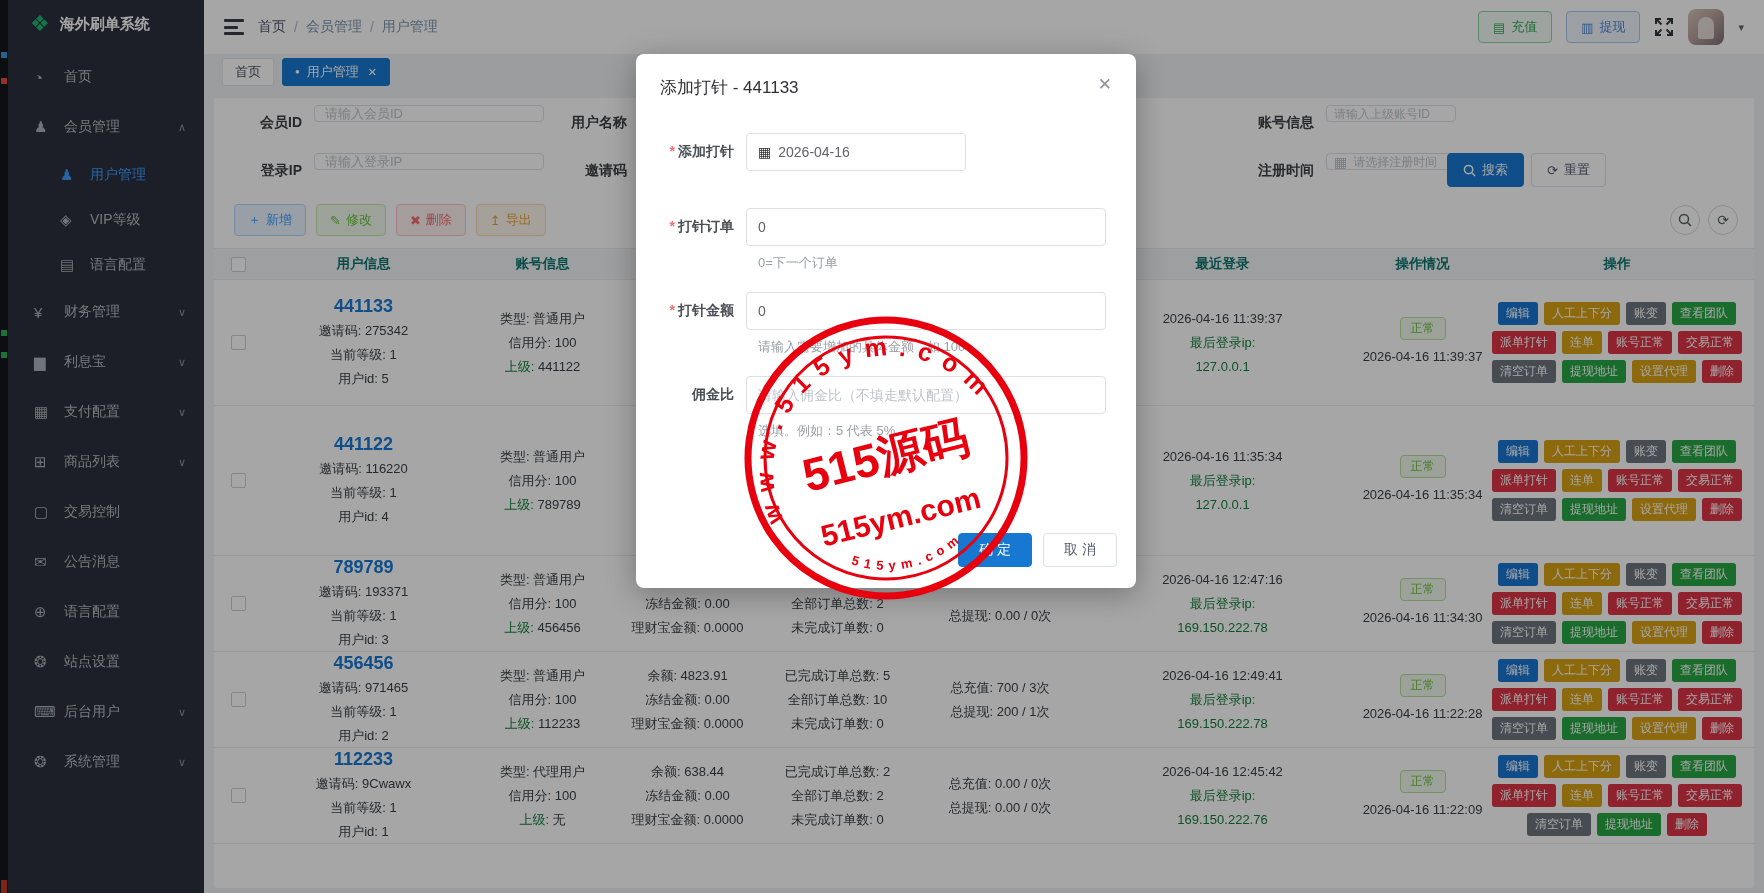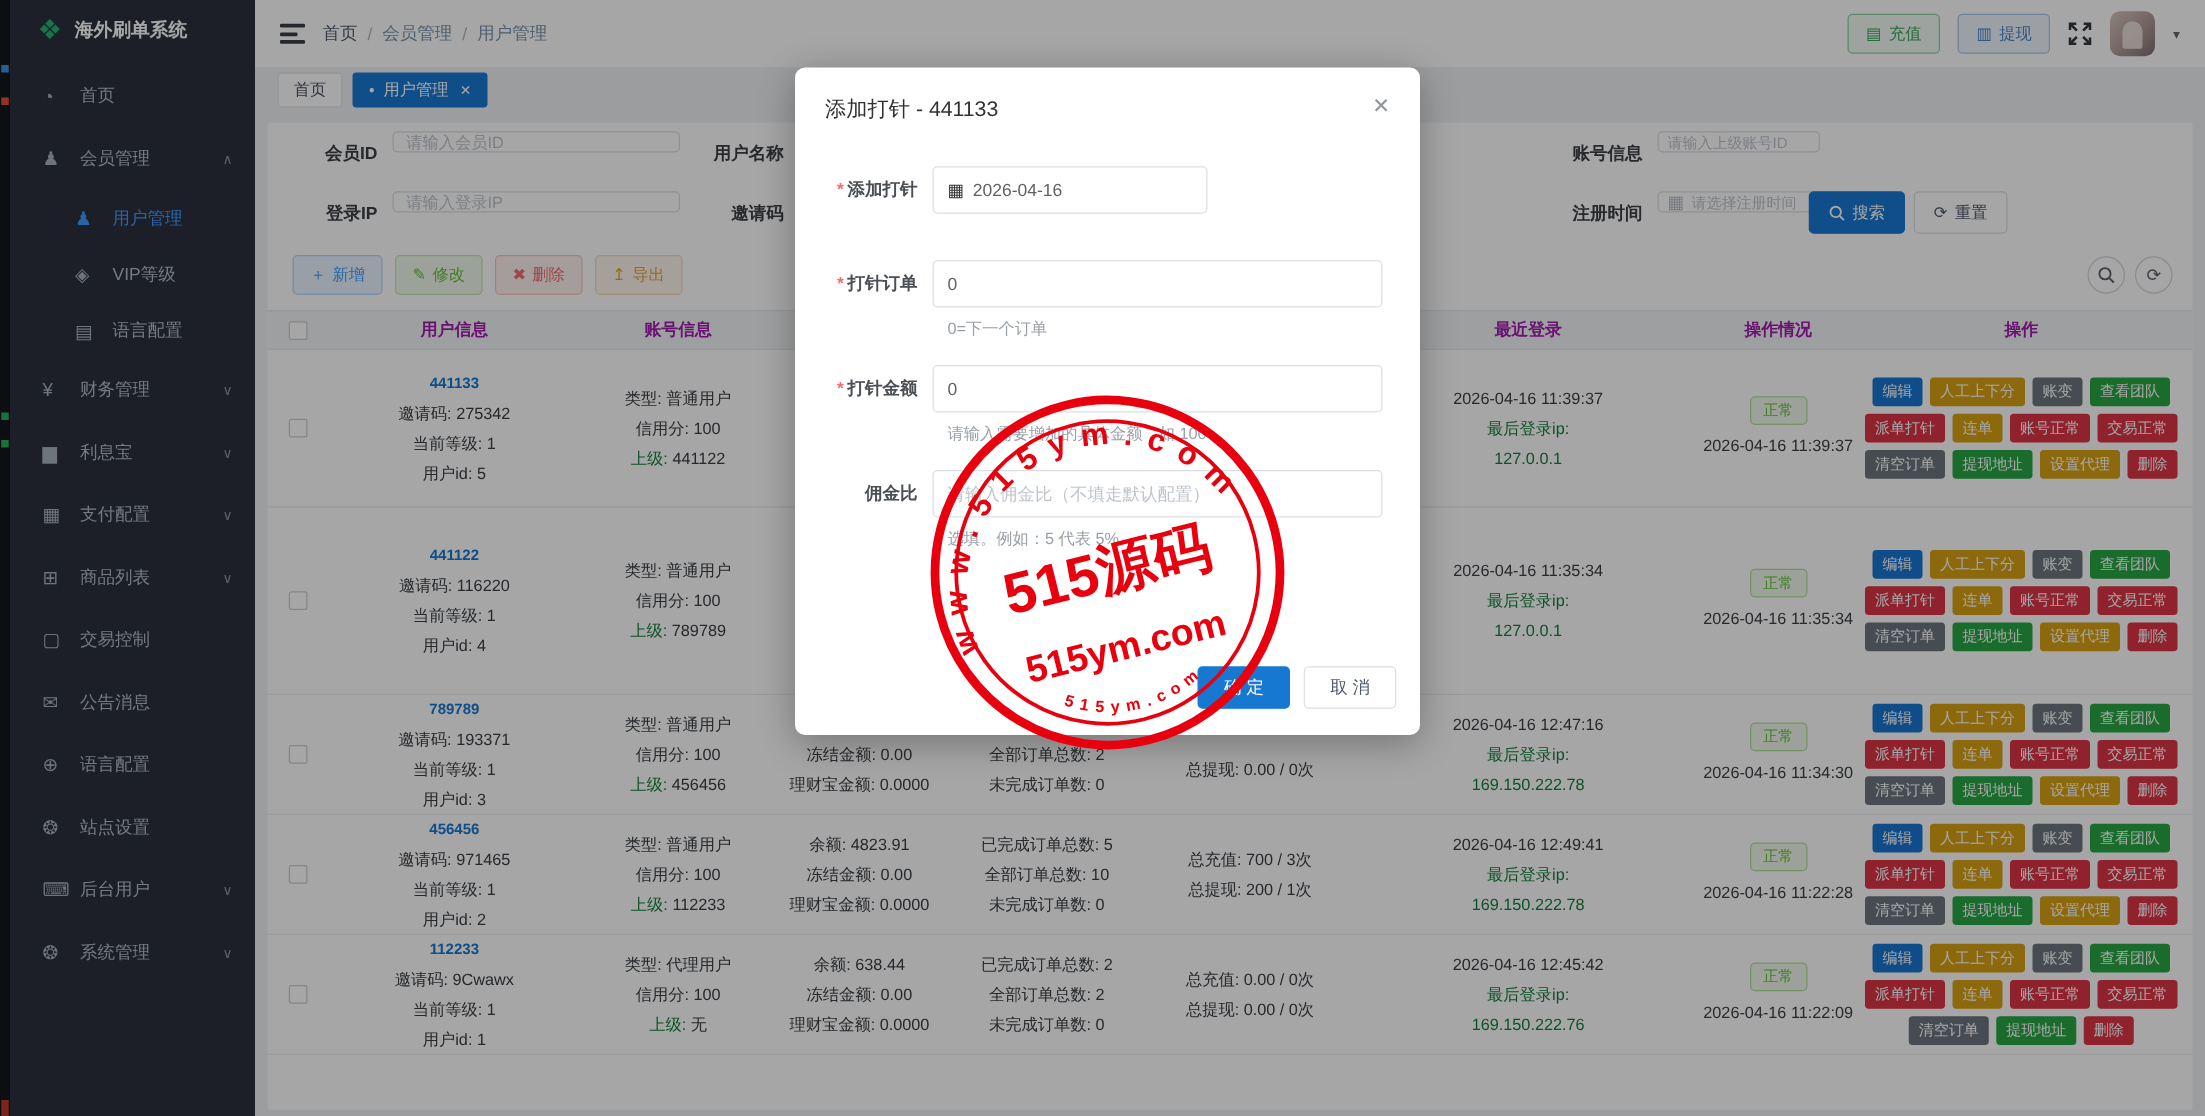--- a/index.html
+++ b/index.html
@@ -61,31 +61,31 @@
 .tbtn{height:32px;padding:0 13px;border-radius:4px;font-size:13px;display:flex;align-items:center;gap:5px;cursor:pointer;border:1px solid}
 .tb-blue{color:#409eff;border-color:#b3d8ff;background:#ecf5ff}
 .tb-green{color:#67c23a;border-color:#c2e7b0;background:#f0f9eb}
 .tb-red{color:#f56c6c;border-color:#fbc4c4;background:#fef0f0}
 .tb-orange{color:#e6a23c;border-color:#f5dab1;background:#fdf6ec}
 .circles{margin-left:auto;margin-right:16px;display:flex;gap:8px}
 .cicon{width:30px;height:30px;border:1px solid #d4d7dc;border-radius:50%;display:flex;align-items:center;justify-content:center;color:#5a5e66;cursor:pointer;font-size:14px}
 
 .tgrid{display:grid;grid-template-columns:48px 203px 155px 135px 165px 160px 285px 115px 274px}
 .thead{height:32px;background:#f3f4f6;border-top:1px solid #e8eaec;border-bottom:1px solid #e8eaec;margin-top:10px}
-.thead .th{display:flex;align-items:center;justify-content:center;font-weight:bold;font-size:13.5px;color:#a21caf}
+.thead .th{display:flex;align-items:center;justify-content:center;font-weight:bold;font-size:13.5px;color:#0f766e}
 .cbx{width:15px;height:15px;border:1px solid #c9ced6;border-radius:2px;background:#fff;margin:auto;cursor:pointer}
 .trow{border-bottom:1px solid #ebedef}
 .trow:nth-of-type(2){height:133px}
 .trow:nth-of-type(3){height:131px}
 .trow:nth-of-type(4){height:114px}
 .trow:nth-of-type(5){height:126px}
 .trow:nth-of-type(6){height:150px}
 .tcell{display:flex;flex-direction:column;align-items:center;justify-content:center;gap:1px;font-size:13px;color:#3c4046;text-align:center}
 .cline{line-height:23px;white-space:nowrap}
-.ulink{color:#1778d2;font-weight:bold;font-size:12px;cursor:pointer}
+.ulink{color:#1778d2;font-weight:bold;font-size:18px;cursor:pointer}
 .redtxt{color:#15803d}
 .badge{display:inline-block;padding:2px 10px;border-radius:4px;font-size:12px;color:#67c23a;background:#f0f9eb;border:1px solid #b3e19d;margin-bottom:4px}
 .opswrap{flex-direction:row;flex-wrap:wrap;justify-content:center;align-content:center;padding:0 8px;gap:0}
 .opbtn{color:#fff;font-size:12px;padding:3px 8px;border-radius:3px;margin:3px;cursor:pointer;white-space:nowrap}
 
 .backdrop{position:absolute;inset:0;background:rgba(0,0,0,.35);z-index:50}
 .modal{position:absolute;left:636px;top:54px;width:500px;height:534px;background:#fff;border-radius:8px;z-index:60;box-shadow:0 6px 30px rgba(0,0,0,.3)}
 .mhead{padding:22px 24px 0 24px;display:flex;align-items:flex-start}
 .mtitle{font-size:17px;color:#303133}
 .mclose{margin-left:auto;color:#909399;font-size:17px;cursor:pointer;line-height:1}

